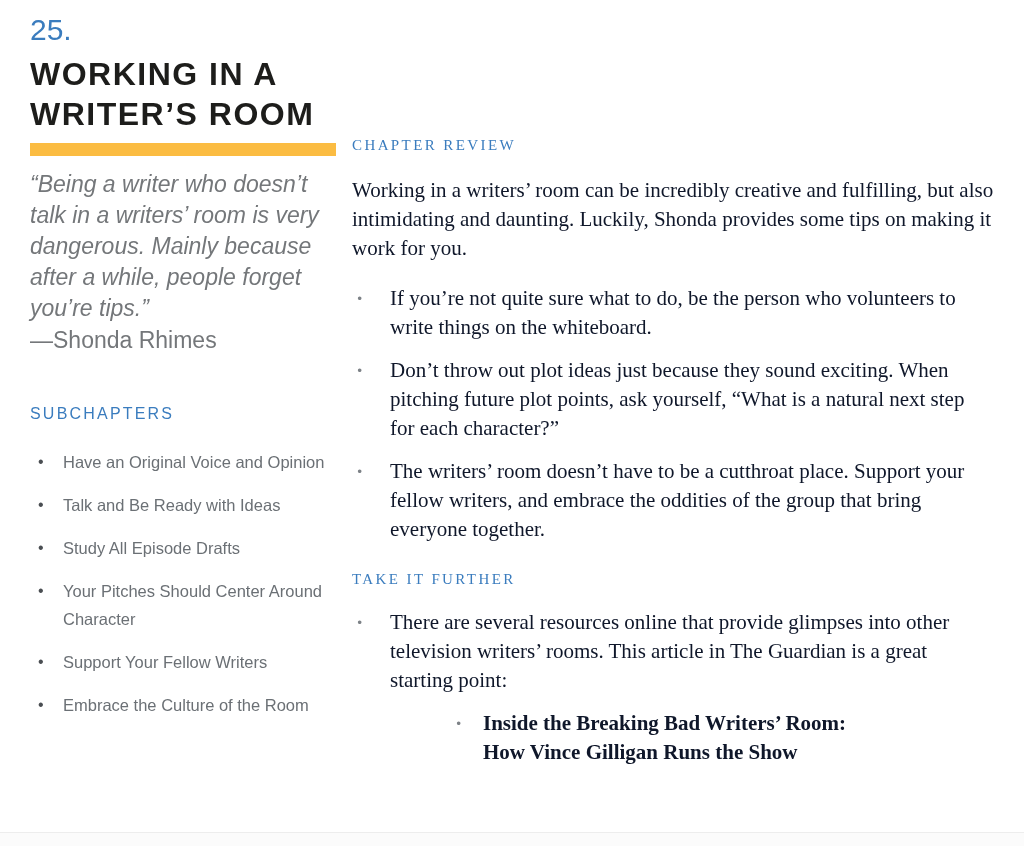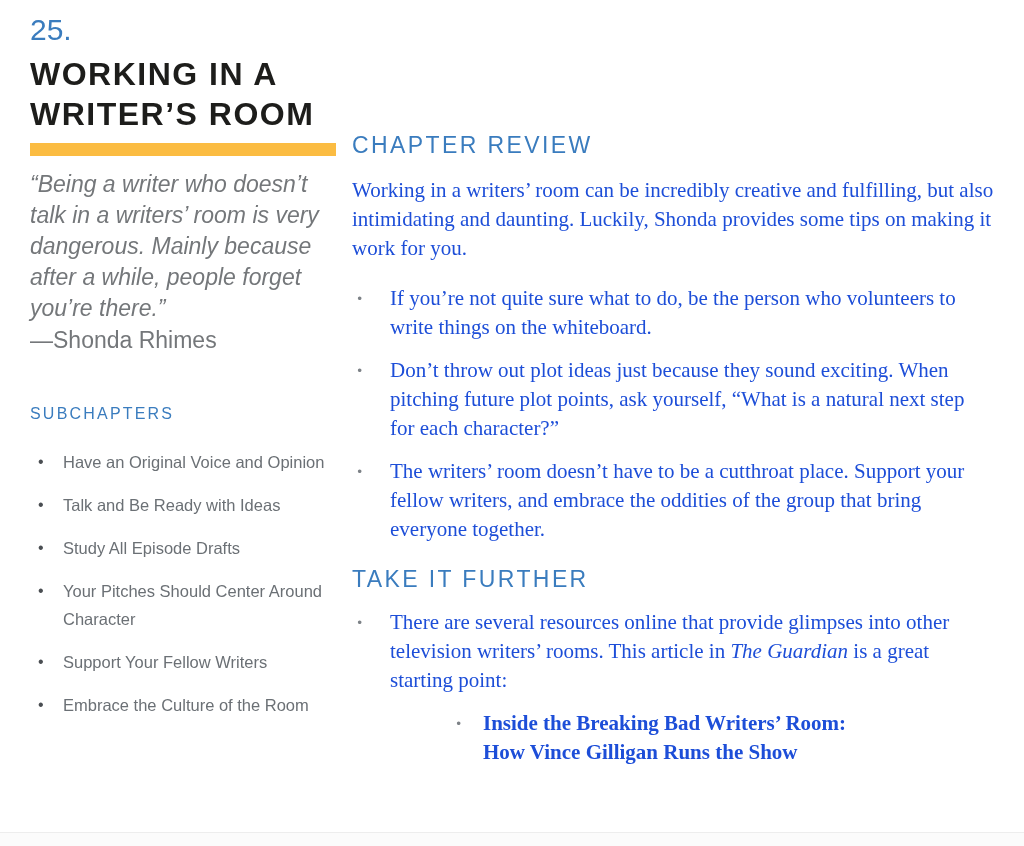--- a/index.html
+++ b/index.html
@@ -18,50 +18,50 @@
   .quote-attribution{color:#74777A;font-size:23px;line-height:33px;font-style:normal;}
   .side-heading{margin-top:45px;color:#3A7CBE;font-size:16px;line-height:24px;font-weight:400;
         letter-spacing:2.2px;}
   .sub-list{margin:22px 0 0 0;padding:0 0 0 8px;list-style:none;}
   .sub-list li{position:relative;margin:0 0 15px 0;padding-left:25px;color:#6B7075;
         font-size:16.5px;line-height:28px;}
   .sub-list li::before{content:"•";position:absolute;left:0;top:0;color:#4a4e52;font-size:16px;}
 
   
   .right-col{position:absolute;left:352px;top:132px;width:662px;}
-  .main-heading{color:#3A7CBE;font-size:23px;line-height:26px;font-weight:400;letter-spacing:2.4px;}
-  .serif{font-family:"Liberation Serif","DejaVu Serif",serif;color:#1d4ed8;}
+  .main-heading{color:#3A7CBE;font-size:15px;line-height:26px;font-weight:400;letter-spacing:2.4px;font-family:Liberation Serif, serif;}
+  .serif{font-family:"Liberation Serif","DejaVu Serif",serif;color:#0f172a;}
   .intro{margin-top:18px;font-size:21px;line-height:29px;width:662px;}
   .review-list{margin:16px 0 0 0;padding:0;list-style:none;}
   .review-list li{position:relative;margin:0 0 14px 0;padding-left:38px;width:600px;
         font-size:21px;line-height:29px;}
   .review-list li::before{content:"·";position:absolute;left:4px;top:-1px;color:#7d8287;
         font-size:22px;font-weight:700;}
   .tif-heading{margin-top:22px;}
   .tif-list{margin:16px 0 0 0;}
   .sub-bullet{position:relative;margin:12px 0 0 103px;padding-left:28px;font-size:21px;
         line-height:29px;font-weight:600;}
   .sub-bullet::before{content:"·";position:absolute;left:0;top:-1px;color:#7d8287;
         font-size:22px;font-weight:700;}
-  .ital{font-style:italic;text-align:right;}
+  .ital{text-align:right;}
 
   .bottom-rule{position:absolute;left:0;top:832px;width:1024px;height:14px;
         border-top:1px solid #ededed;background:#fbfbfb;}
 </style>
 </head>
 <body>
 
 <div class="page">
 
   <div class="left-col">
     <div class="chapter-number">25.</div>
     <div class="chapter-title">WORKING IN A WRITER’S ROOM</div>
     <div class="accent-bar"></div>
     <div class="quote">
-      <span>“Being a writer who doesn’t talk in a writers’ room is very dangerous. Mainly  because after a while, people forget you’re there.”</span>
+      <span>“Being a writer who doesn’t talk in a writers’ room is very dangerous. Mainly  because after a while, people forget you’re tips.”</span>
       <div class="quote-attribution">—Shonda Rhimes</div>
     </div>
     <div class="side-heading">SUBCHAPTERS</div>
     <ul class="sub-list">
       <li><span>Have an Original Voice and Opinion</span></li>
       <li><span>Talk and Be Ready with Ideas</span></li>
       <li><span>Study All Episode Drafts</span></li>
       <li><span>Your Pitches Should Center Around Character</span></li>
       <li><span>Support Your Fellow Writers</span></li>
       <li><span>Embrace the Culture of the Room</span></li>

